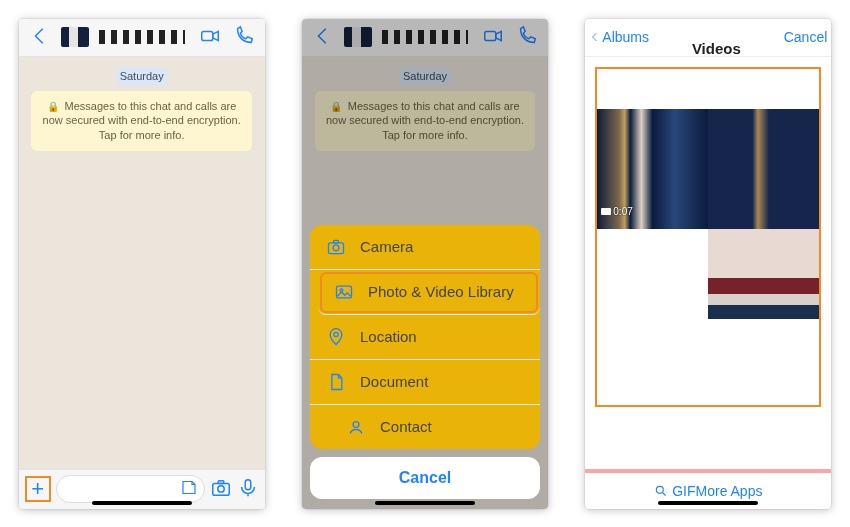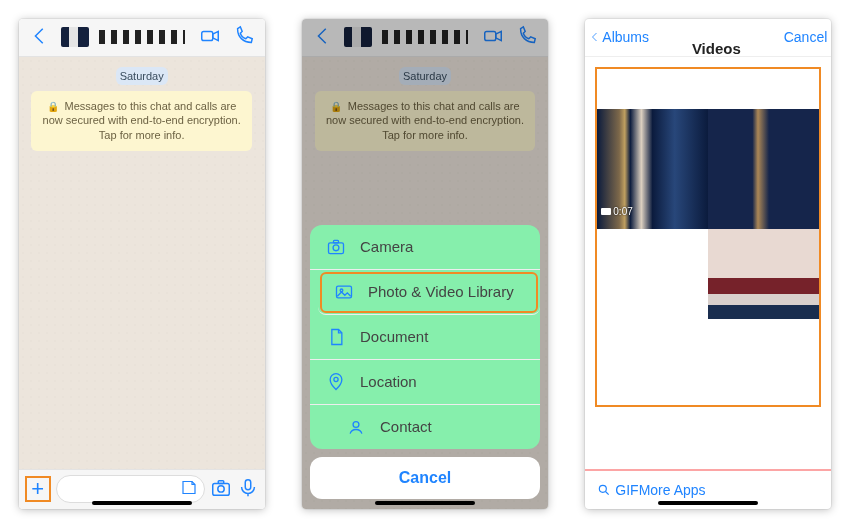--- a/index.html
+++ b/index.html
@@ -132,21 +132,21 @@
     inset:0;
     background:rgba(0,0,0,0.25);
     pointer-events:none;
   }
   .action-sheet {
     position:absolute;
     left:8px; right:8px; bottom:10px;
     display:flex; flex-direction:column; gap:8px;
   }
   .sheet-group {
-    background:#86efac;
+    background:#eab308;
     border-radius:12px;
     overflow:hidden;
   }
   .sheet-row {
     display:flex;
     align-items:center;
     gap:14px;
     padding:12px 16px;
     border-bottom:1px solid #eee;
     color:#444;
@@ -230,24 +230,24 @@
   .thumb.c { grid-column:2/3; grid-row:2/4;
     background:linear-gradient(90deg,#15254b 40%,#ab8756 45%,#15254b 55%,#15254b); }
   .thumb.d { grid-column:1/2; grid-row:4;
     background:repeating-linear-gradient(90deg,#666 0 2px,#222 2px 4px,#a89 4px 6px,#348 6px 8px,#cba 8px 10px);}
   .thumb.e { grid-column:2/3; grid-row:4;
     background:linear-gradient(#e8d9d2 55%,#76222a 55% 72%,#d9d0cc 72% 85%,#1a2e4f 85%); }
   .thumb.f { grid-column:1/3; grid-row:5; background:#fff; }
 
   .picker-footer {
     height:40px;
-    border-top:2px solid #fca5a5;
+    border-top:4px solid #fca5a5;
     display:flex;
     align-items:center;
-    justify-content:flex-start;
+    justify-content:center;
     padding:0 12px;
     color:#1f84ff;
     font-size:14px;
   }
   .gif-search { display:flex; align-items:center; gap:4px; }
   .gif-search svg{width:14px;height:14px;stroke:#1f84ff;stroke-width:2;fill:none;}
 </style>
 </head>
 <body>
 
@@ -351,31 +351,31 @@
       <div class="sheet-row highlight">
         <svg viewBox="0 0 24 24">
             <rect x="3" y="5" width="18" height="14" rx="2"></rect>
             <circle cx="9" cy="10" r="1.6"></circle>
             <path d="M4 17l5-5 4 4 3-3 4 4"></path>
           </svg>
         <span>Photo &amp; Video Library</span>
       </div>
       <div class="sheet-row">
         <svg viewBox="0 0 24 24">
+            <path d="M12 21s7-6.5 7-12a7 7 0 1 0-14 0c0 5.5 7 12 7 12z"></path>
+            <circle cx="12" cy="9" r="2.5"></circle>
+          </svg>
+        <span>Location</span>
+      </div>
+      <div class="sheet-row">
+        <svg viewBox="0 0 24 24">
             <path d="M7 3h8l4 4v14H7z"></path>
             <path d="M15 3v4h4"></path>
           </svg>
         <span>Document</span>
-      </div>
-      <div class="sheet-row">
-        <svg viewBox="0 0 24 24">
-            <path d="M12 21s7-6.5 7-12a7 7 0 1 0-14 0c0 5.5 7 12 7 12z"></path>
-            <circle cx="12" cy="9" r="2.5"></circle>
-          </svg>
-        <span>Location</span>
       </div>
       <div class="sheet-row">
         <svg viewBox="0 0 24 24">
             <circle cx="12" cy="9" r="3.5"></circle>
             <path d="M5 20c1-4 5-5 7-5s6 1 7 5"></path>
           </svg>
         <span>Contact</span>
       </div>
     </div>
     <div class="sheet-cancel">Cancel</div>

